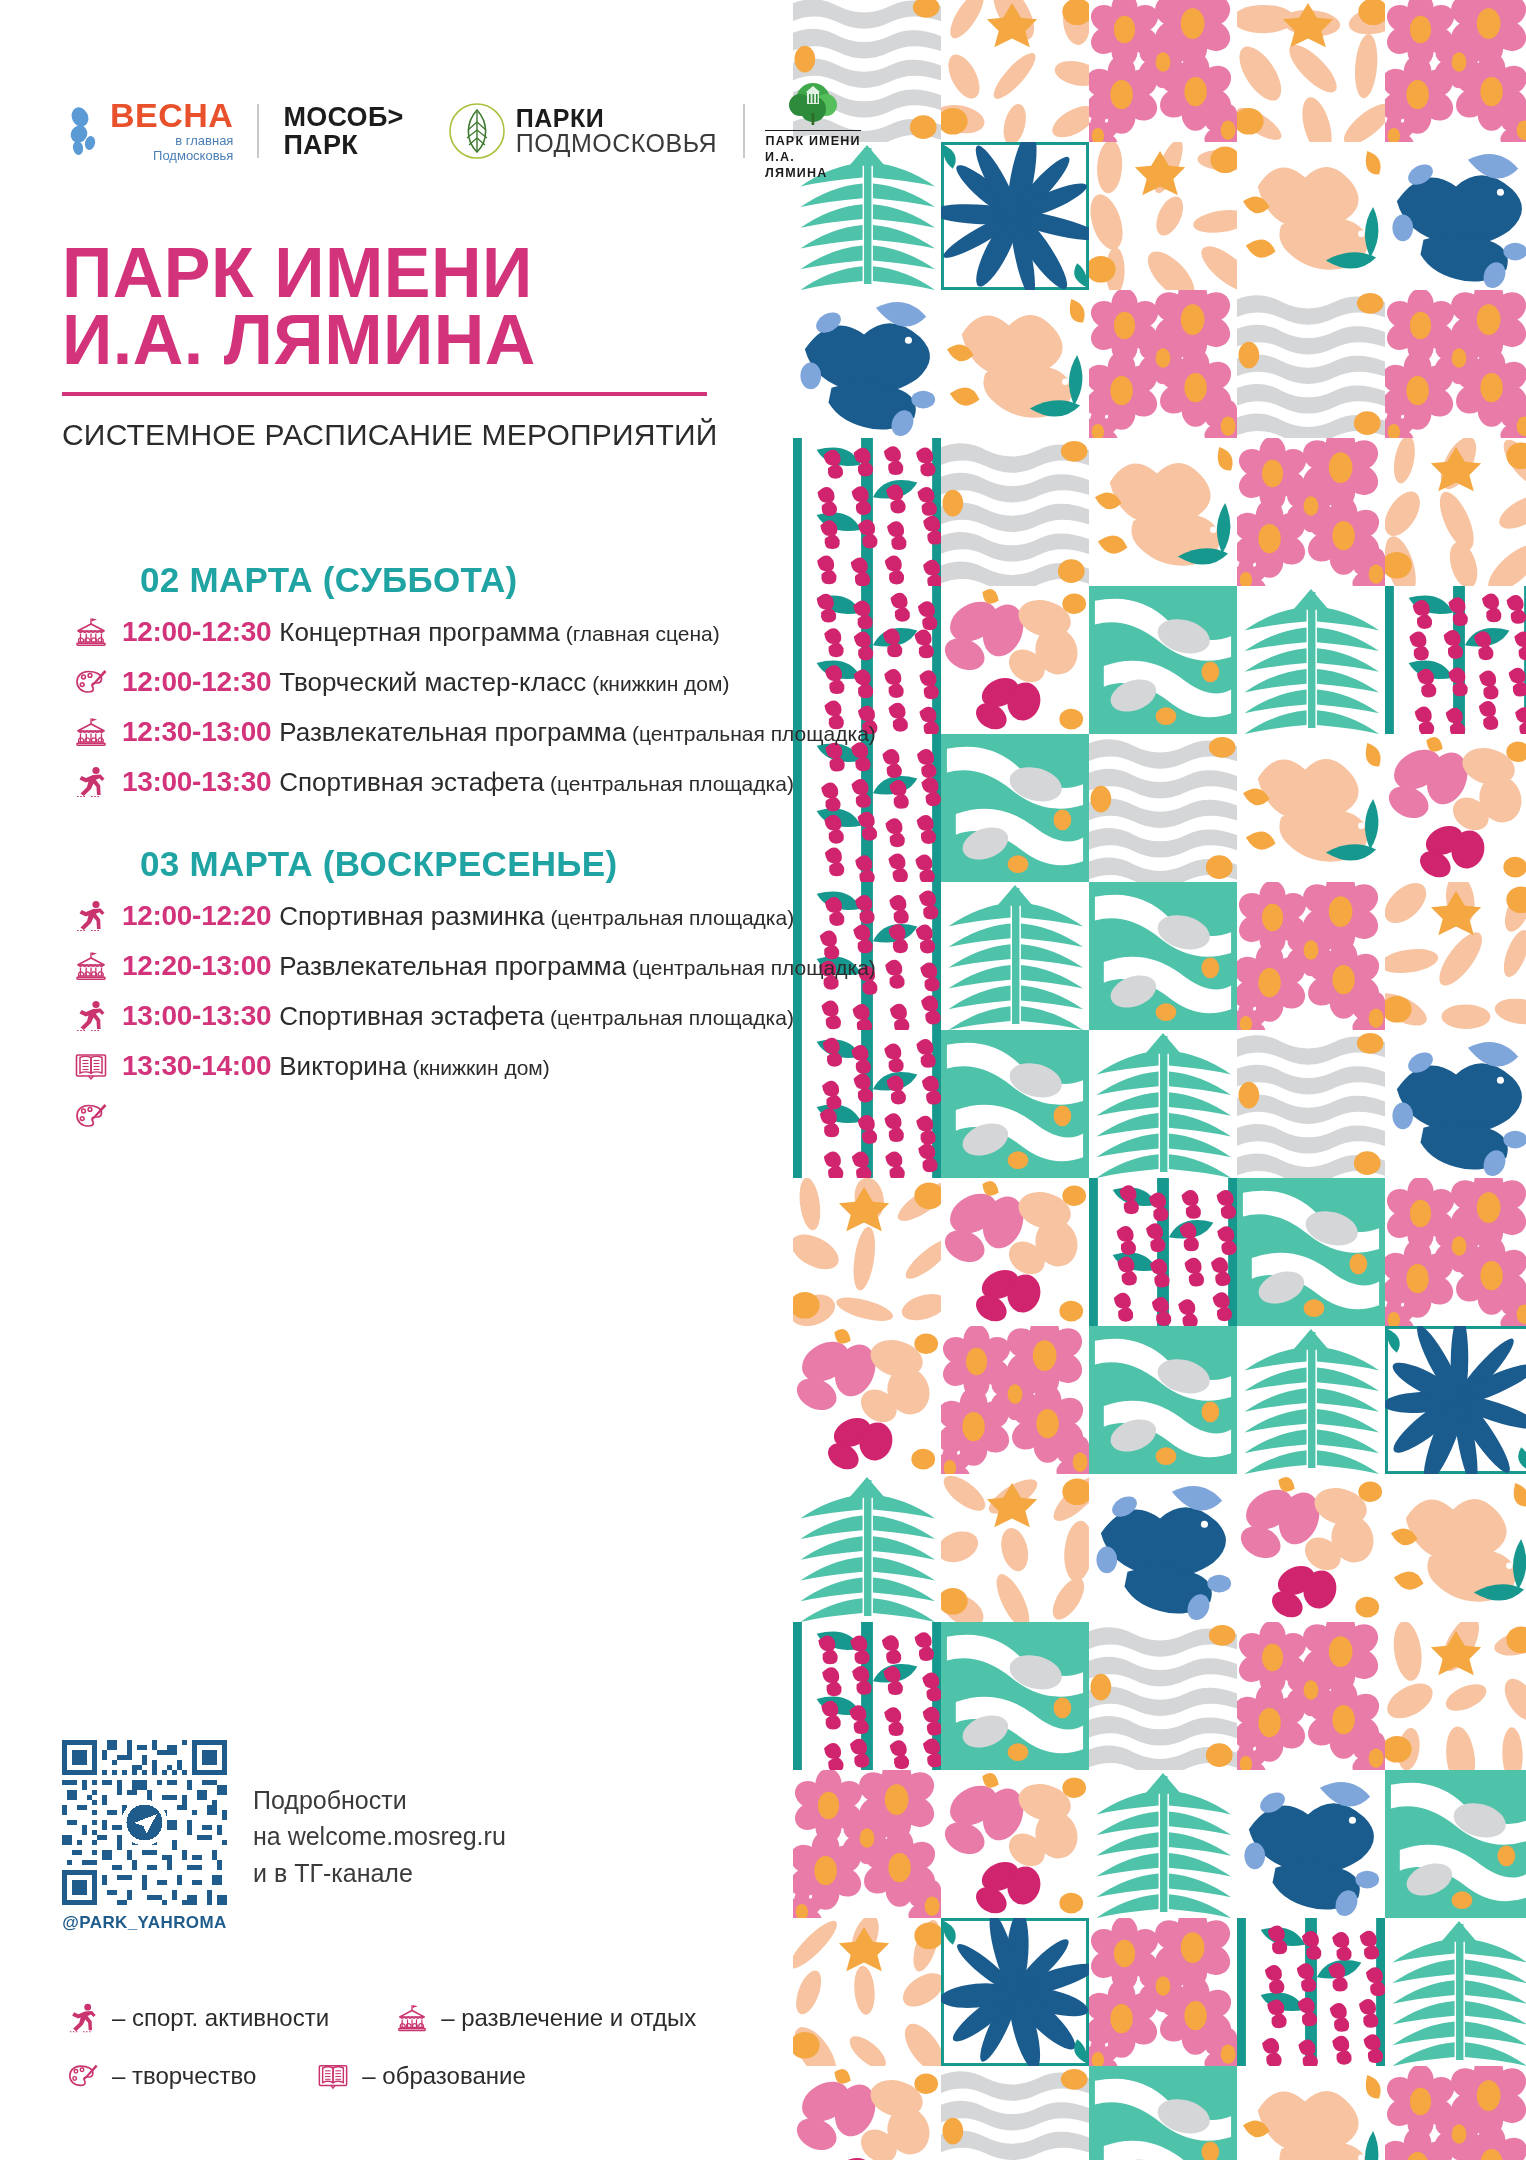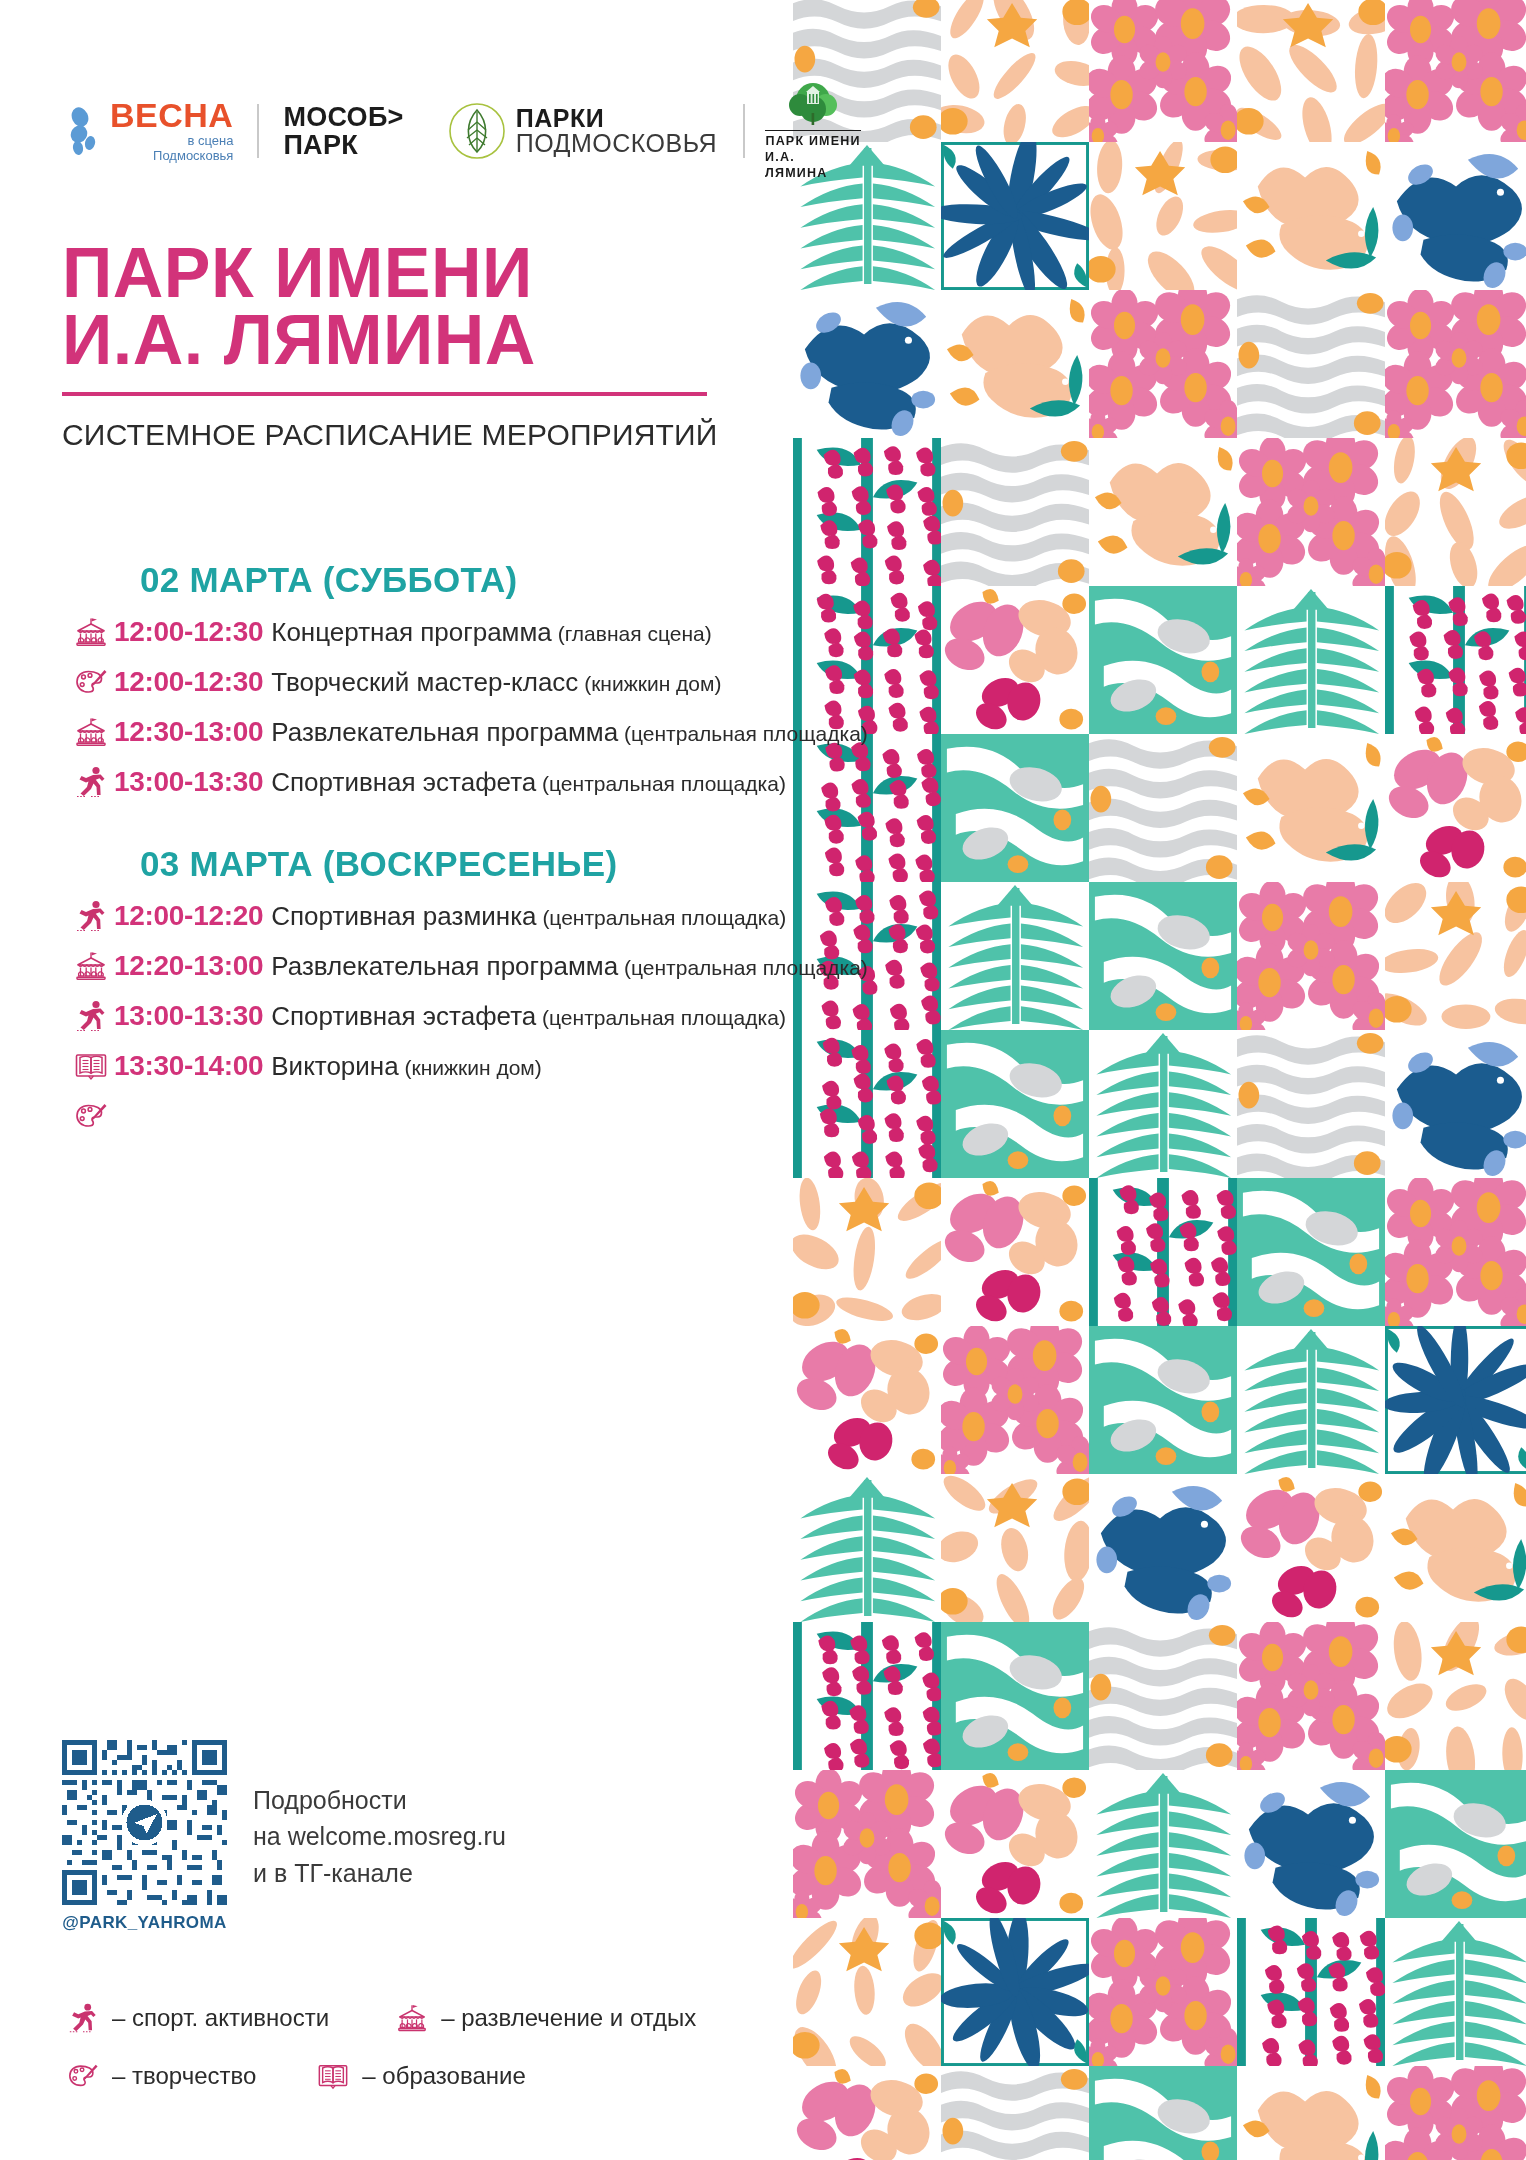--- a/index.html
+++ b/index.html
@@ -91,21 +91,21 @@
   }
 
   
   .schedule{ position:absolute; top:560px; left:68px; width:730px; }
   .day-block{ margin-bottom:42px; }
   .day-title{
     font-size:35px; font-weight:bold; color:#1FA3A3;
     letter-spacing:0.3px; margin-left:72px; margin-bottom:12px;
   }
   .event-row{
-    display:flex; align-items:center; gap:0;
+    display:flex; align-items:center; gap:8px;
     margin-bottom:10px; min-height:40px;
   }
   .event-icon{
     width:46px; min-width:46px; height:38px;
     display:flex; align-items:center; justify-content:center;
   }
   .event-icon svg{ display:block; }
   .event-text{
     font-size:26px; color:#2b2b2b; white-space:nowrap;
     line-height:1.15;
@@ -2457,21 +2457,21 @@
         <svg viewBox="0 0 34 48" width="34" height="48">
           <ellipse cx="10" cy="10" rx="8" ry="10" fill="#5B9BD5" transform="rotate(-25 10 10)"></ellipse>
           <ellipse cx="9" cy="27" rx="8" ry="9" fill="#5B9BD5" transform="rotate(30 9 27)"></ellipse>
           <ellipse cx="20" cy="36" rx="5" ry="7" fill="#5B9BD5" transform="rotate(15 20 36)"></ellipse>
           <ellipse cx="8" cy="41" rx="5" ry="7" fill="#5B9BD5" transform="rotate(-10 8 41)"></ellipse>
         </svg>
       </span>
       <span class="vesna-text">
         <span class="vesna-word">ВЕСНА</span>
         <span class="vesna-sub">
-          <span>в сцена</span><br>
+          <span>в главная</span><br>
           <span>Подмосковья</span>
         </span>
       </span>
     </div>
 
     <span class="logo-divider"></span>
 
     <div class="logo-mosobl">
       <span>МОСОБ&gt;</span>
       <span>ПАРК</span>

